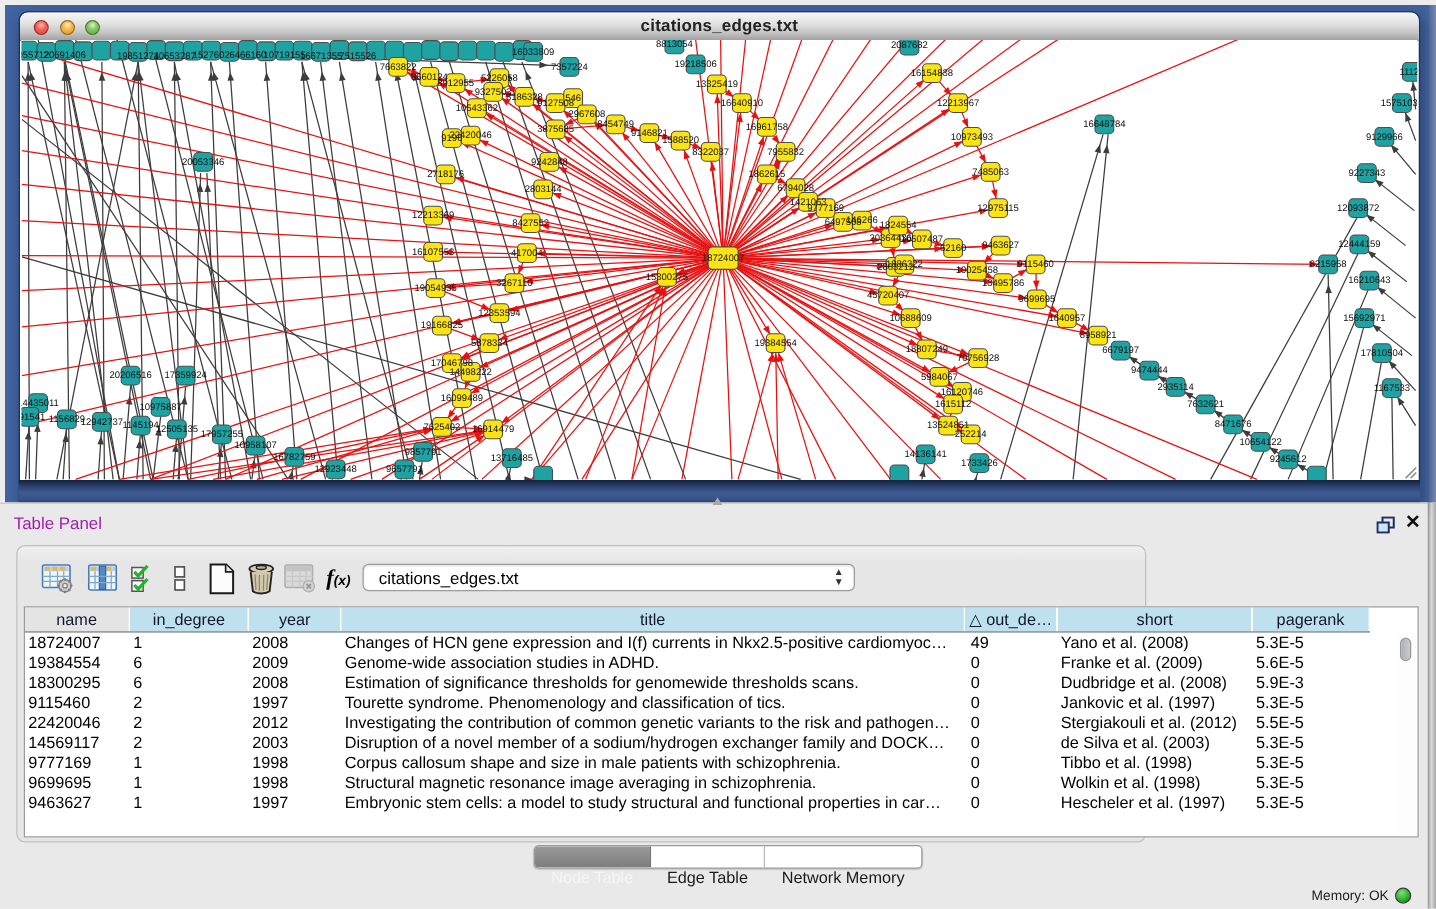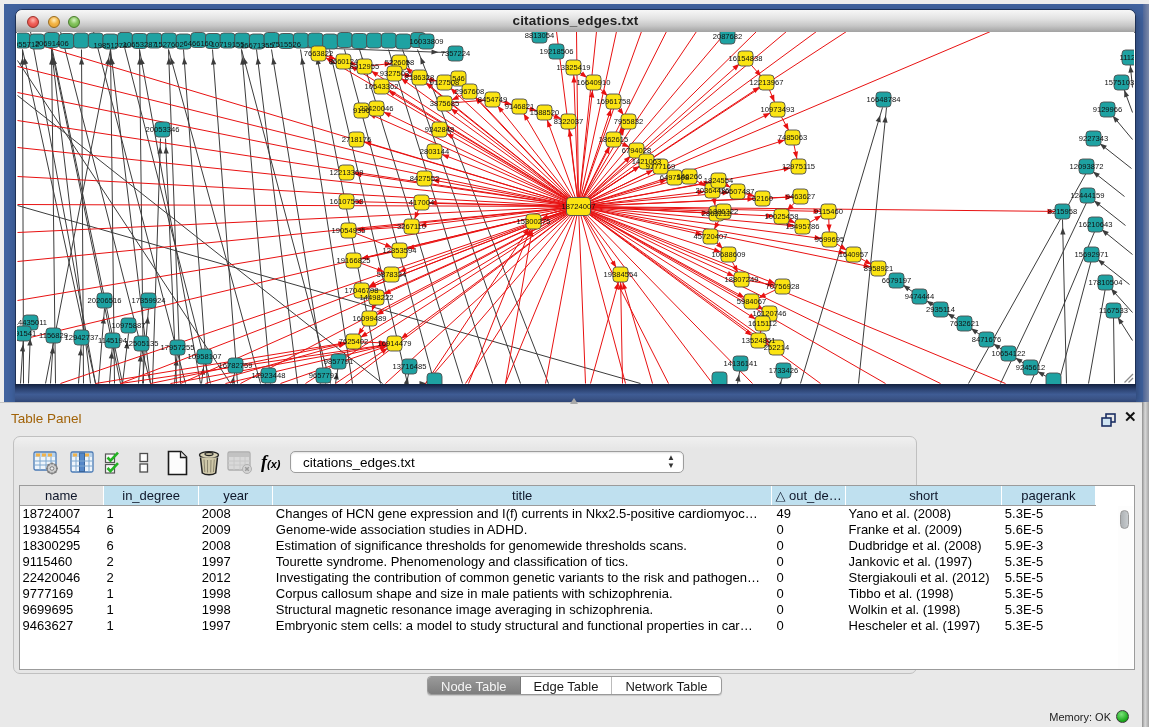--- a/index.html
+++ b/index.html
@@ -10,21 +10,21 @@
 #win{position:absolute;left:15px;top:9px;width:1121px;height:393px;border-radius:7px 7px 0 0;background:#fff;border:1px solid #1d3055;box-shadow:2px 4px 10px rgba(10,20,45,.4)}
 #titlebar{position:absolute;left:0;top:0;width:100%;height:22.5px;border-radius:7px 7px 0 0;background:linear-gradient(#f7f7f7,#e2e2e2 40%,#c6c6c6 72%,#a2a2a2);border-bottom:1px solid #6e6e6e}
 #titlebar .t{position:absolute;left:0;right:0;top:3px;text-align:center;font-size:13.5px;font-weight:bold;color:#222;letter-spacing:.2px}
 .tl{position:absolute;top:5.5px;width:12px;height:12px;border-radius:50%}
 #tl1{left:11px;background:radial-gradient(circle at 50% 32%,#ffb6ae 0%,#f0615a 45%,#d83f37 100%);border:1px solid #9e2f28}
 #tl2{left:31.5px;background:radial-gradient(circle at 50% 32%,#ffeebe 0%,#f3b546 45%,#e09a2f 100%);border:1px solid #9a6b1e}
 #tl3{left:51.5px;background:radial-gradient(circle at 50% 32%,#d6f3c4 0%,#85c45e 45%,#62a83d 100%);border:1px solid #4a7c2c}
 #canvas{position:absolute;left:16.5px;top:31.5px;width:1117.5px;height:352px;background:#fff;overflow:hidden}
 #botband{position:absolute;left:15px;top:383.5px;width:1121px;height:18.5px;background:linear-gradient(#13213f,#2c4372 30%,#3f5c94 58%,#3a5386 82%,#2e4474)}
 #tpanel{position:absolute;left:0;top:402px;width:1142px;height:325px;background:#e9e9e9;border-top:1px solid #c4c4c4}
-#tpanel .hdr{position:absolute;left:11px;top:8px;font-size:13.5px;color:#a16207}
+#tpanel .hdr{position:absolute;left:11px;top:8px;font-size:13.5px;color:#a21caf}
 #grip{position:absolute;left:570px;top:-5px;width:0;height:0;border-left:4.5px solid transparent;border-right:4.5px solid transparent;border-bottom:6px solid #a9a9a9}
 #floatico{position:absolute;left:1101px;top:10px;width:15px;height:14px}
 #closeico{position:absolute;left:1124px;top:5px;font-size:15px;font-weight:bold;color:#111}
 #inpanel{position:absolute;left:13px;top:33px;width:904px;height:238px;border:1px solid #c0c0c0;border-radius:7px;background:linear-gradient(#f0f0f0,#e6e6e6 12px,#e6e6e6)}
 .tbi{position:absolute;top:13px}
 .fx{position:absolute;left:247px;top:15px;font-size:15px;color:#000}
 .fx i{font-family:"Liberation Serif",serif;font-weight:bold;font-size:18px}
 .fx span{font-size:11px;font-style:italic;font-weight:bold}
 #dd{position:absolute;left:276px;top:14px;width:394px;height:22px;background:#fff;border:1px solid #9d9d9d;border-radius:5px;box-shadow:inset 0 1px 2px rgba(0,0,0,.12)}
 #dd .txt{position:absolute;left:12px;top:3px;font-size:13.5px;color:#000}
@@ -32,21 +32,21 @@
 #tblwrap{position:absolute;left:4.5px;top:48px;width:1116px;height:185px;background:#fff;border:1px solid #9b9b9b;overflow:hidden}
 table{border-collapse:collapse;table-layout:fixed;width:1076px;font-size:13px}
 col.g0{width:84px}col.g1{width:95px}col.g2{width:74px}col.g3{width:498px}col.g4{width:74px}col.g5{width:156px}col.g6{width:93px}
 thead td{background:#bfe0ef;border-right:1.5px solid #fff;border-bottom:1px solid #9b9b9b;text-align:center;height:19px;font-size:13px;color:#0f172a;padding:0;overflow:hidden;white-space:nowrap}
 thead td.c0{background:#e4e4e4}
 tbody td{height:16px;padding:0 2px 0 3px;color:#000;white-space:nowrap;overflow:hidden;line-height:16px}
 tbody td.c4{padding-left:5px}
 #vsb{position:absolute;right:1px;top:20px;width:15px;height:163px;background:#fdfdfd}
 #vsb .th{position:absolute;left:2.5px;top:4px;width:9px;height:19px;border-radius:5px;background:linear-gradient(90deg,#adb1b4,#c8cccf);border:0.5px solid #999}
 #tabs{position:absolute;left:427px;top:273px;height:19px;display:flex;border:1px solid #9a9a9a;border-radius:4px;background:#fff;box-shadow:0 1px 1px rgba(0,0,0,.15)}
-#tabs div{font-size:13px;padding:1px 13px 0;line-height:17px;color:#1a1a1a}
+#tabs div{font-size:13px;padding:16px 13px 0;line-height:17px;color:#1a1a1a}
 #tabs .sel{background:linear-gradient(#9a9a9a,#7d7d7d);color:#f5f5f5;border-radius:3px 0 0 3px;border-right:1px solid #777}
 #tabs .mid{border-right:1px solid #bbb}
 #mem{position:absolute;right:31px;bottom:4px;font-size:11px;color:#222}
 #memdot{position:absolute;right:13px;bottom:4px;width:13px;height:13px;border-radius:50%;background:radial-gradient(circle at 40% 30%,#7be37b,#17a517 70%);border:1px solid #3a3a3a}
 </style></head>
 <body>
 <div id="desk"></div>
 <div id="rstrip-top"></div>
 <div id="rstrip-bot"></div>
 <div id="win">
@@ -956,20 +956,29 @@
 <tr>
               <td class="c0">22420046</td>
               <td class="c1">2</td>
               <td class="c2">2012</td>
               <td class="c3">Investigating the contribution of common genetic variants to the risk and pathogen…</td>
               <td class="c4">0</td>
               <td class="c5">Stergiakouli et al. (2012)</td>
               <td class="c6">5.5E-5</td>
             </tr>
 <tr>
+              <td class="c0">14569117</td>
+              <td class="c1">2</td>
+              <td class="c2">2003</td>
+              <td class="c3">Disruption of a novel member of a sodium/hydrogen exchanger family and DOCK…</td>
+              <td class="c4">0</td>
+              <td class="c5">de Silva et al. (2003)</td>
+              <td class="c6">5.3E-5</td>
+            </tr>
+<tr>
               <td class="c0">9777169</td>
               <td class="c1">1</td>
               <td class="c2">1998</td>
               <td class="c3">Corpus callosum shape and size in male patients with schizophrenia.</td>
               <td class="c4">0</td>
               <td class="c5">Tibbo et al. (1998)</td>
               <td class="c6">5.3E-5</td>
             </tr>
 <tr>
               <td class="c0">9699695</td>
@@ -992,17 +1001,17 @@
         </tbody>
       </table>
       <div id="vsb">
           <div class="th"></div>
         </div>
     </div>
   </div>
   <div id="tabs">
       <div class="sel">Node Table</div>
       <div class="mid">Edge Table</div>
-      <div>Network Table</div>
+      <div>Network Memory</div>
     </div>
   <div id="mem">Memory: OK</div>
   <div id="memdot"></div>
 </div>
 
 </body></html>

